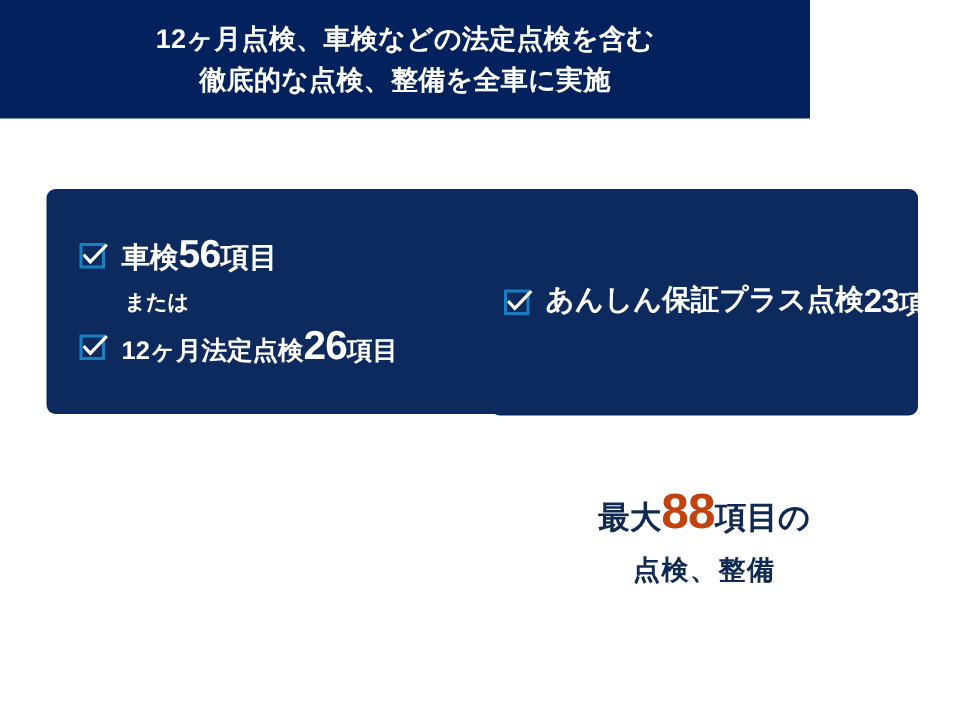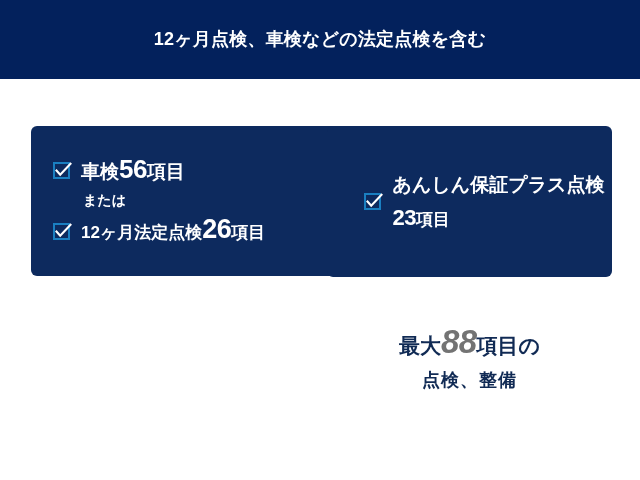--- a/index.html
+++ b/index.html
@@ -20,21 +20,21 @@
     width: 640px;
     height: 480px;
     background: #ffffff;
   }
 
   
   .header-band {
     position: absolute;
     left: 0;
     top: 0;
-    width: 640px;
+    width: 540px;
     height: 79px;
     background: #03215c;
     display: flex;
     flex-direction: column;
     align-items: center;
     justify-content: center;
   }
   .header-line {
     color: #ffffff;
     font-weight: bold;
@@ -102,21 +102,21 @@
   #card-inspection .t-small { font-size: 17px; line-height: 27px; }
   #card-inspection .t-small .num { font-size: 27px; }
 
   
   #card-warranty .card-inner {
     flex-direction: row;
     align-items: center;
     padding-left: 15px;
   }
   #card-warranty .cb { margin-right: 11px; }
-  #card-warranty .stack { display: flex; flex-direction: column; }
+  #card-warranty .stack { display: flex; flex-direction: row; }
   #card-warranty .w-line1 { font-size: 19px; line-height: 33px; }
   #card-warranty .w-line2 { font-size: 17px; line-height: 33px; }
   #card-warranty .w-line2 .num { font-size: 22px; }
 
   
   #card-predelivery .card-inner { padding-left: 22px; }
   #card-predelivery .row .cb { margin-right: 11px; }
   #card-predelivery .p-text { font-size: 17px; line-height: 27px; }
   #card-predelivery .p-text .num { font-size: 25px; }
 
@@ -132,35 +132,35 @@
     align-items: center;
     justify-content: center;
   }
   .sum-line {
     color: #102a54;
     font-weight: bold;
     white-space: nowrap;
   }
   .sum-line1 { font-size: 21px; line-height: 34px; }
   .sum-line1 .accent {
-    color: #737373;
+    color: #c2410c;
     font-size: 33px;
     letter-spacing: -0.5px;
-    font-style: italic;
   }
   .sum-line1 .mid { font-size: 21px; }
   .sum-line2 { font-size: 18px; line-height: 34px; letter-spacing: 1px; }
 </style>
 </head>
 <body>
 
 <div id="page">
 
   <div class="header-band">
     <div class="header-line">12ヶ月点検、車検などの法定点検を含む</div>
+    <div class="header-line">徹底的な点検、整備を全車に実施</div>
   </div>
 
   <div class="card" id="card-inspection">
     <div class="card-inner">
 
       <div class="row line1">
         <span class="cb">
           <svg width="17" height="17" viewBox="0 0 17 17">
             <rect x="1" y="1" width="15" height="15" fill="none" stroke="#1a7fc1" stroke-width="2"></rect>
             <polyline points="3.5,8.5 7.2,12.6 17.5,1.8" fill="none" stroke="#ffffff" stroke-width="2.1" stroke-linecap="square"></polyline>

